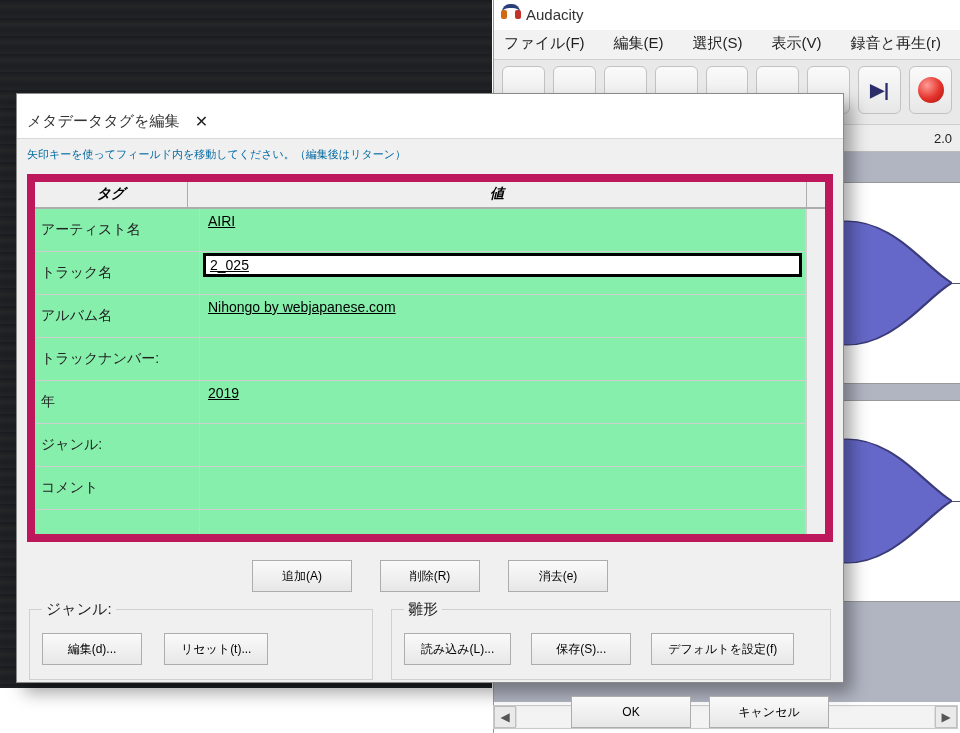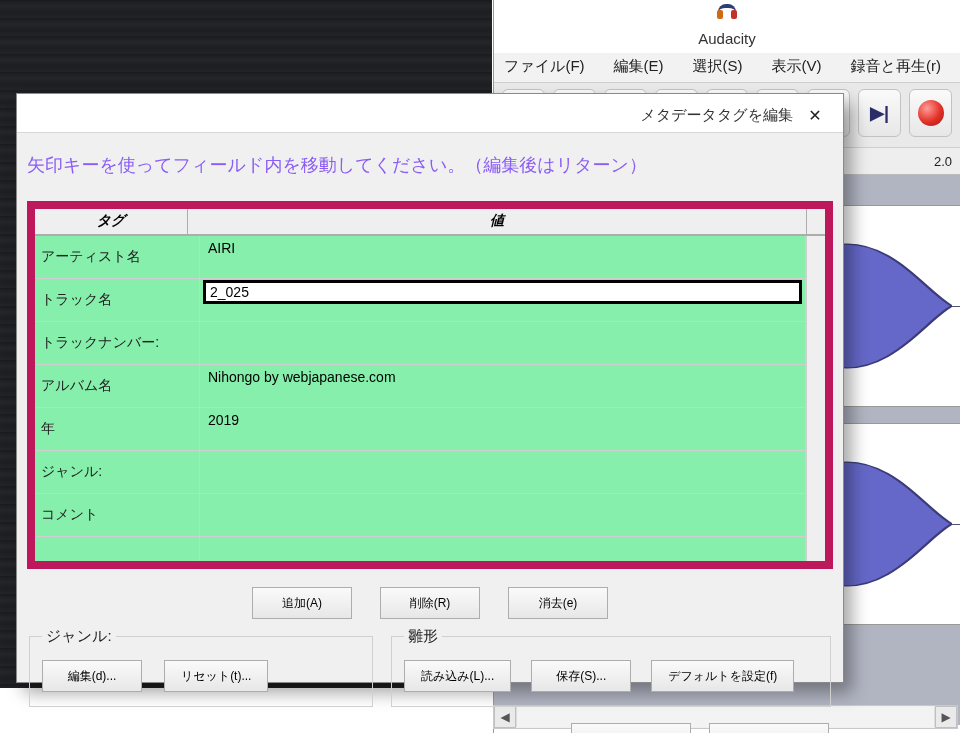--- a/index.html
+++ b/index.html
@@ -26,21 +26,20 @@
     background: #ffffff;
     border-left: 1px solid #9a9a9a;
   }
   .audacity-titlebar {
     display: flex;
     align-items: center;
     gap: 6px;
     padding: 4px 8px 6px 8px;
     color: #333;
     font-size: 15px;
-    flex-direction: column;
   }
   .audacity-titlebar .hp-icon {
     width: 18px; height: 16px;
     border-radius: 8px 8px 4px 4px;
     border-top: 4px solid #2a3e7a;
     position: relative;
   }
   .audacity-titlebar .hp-icon::before,
   .audacity-titlebar .hp-icon::after {
     content: "";
@@ -145,36 +144,36 @@
     left: 16px; top: 93px;
     width: 826px; height: 588px;
     background: #f0f0f0;
     border: 1px solid #8a8a8a;
     box-shadow: 8px 10px 16px rgba(0,0,0,0.35);
   }
   .dialog-titlebar {
     background: #ffffff;
     border-bottom: 1px solid #d8d8d8;
     height: 34px;
-    display: flex; align-items: center; justify-content: flex-end;
-    padding: 4px 6px 0 10px;
+    display: flex; align-items: center; justify-content: flex-start;
+    padding: 10px 6px 0 10px;
     font-size: 15px;
     color: #333;
   }
   .dialog-close {
     width: 44px; height: 30px;
     display: flex; align-items: center; justify-content: center;
     font-size: 16px; color: #222;
     cursor: pointer;
   }
 
   .dialog-instructions {
-    padding: 20px 10px;
-    font-size: 18px;
-    color: #8b5cf6;
+    padding: 8px 10px;
+    font-size: 11px;
+    color: #0369a1;
   }
 
   .metadata-table {
     margin: 4px 10px 0 10px;
     border: 8px solid #be185d;
     background: #86efac;
   }
   .mt-head {
     display: flex;
     background: #efefef;
@@ -199,20 +198,21 @@
   .mt-row .tcell {
     width: 152px;
     border-right: 1px solid #cfcfcf;
     padding: 12px 6px;
     color: #222;
   }
   .mt-row .vcell {
     flex: 1;
     padding: 4px 8px;
     border-right: 1px solid #cfcfcf;
+    text-decoration: underline;
   }
   .mt-row.selected .vcell {
     padding: 2px 6px;
   }
   .mt-row.selected .vcell .cellwrap {
     border: 3px solid #000;
     padding: 1px 4px;
     margin: -1px -3px;
     background: #fff;
   }
@@ -338,26 +338,26 @@
             <div class="tcell">アーティスト名</div>
             <div class="vcell">AIRI</div>
           </div>
           <div class="mt-row selected">
             <div class="tcell">トラック名</div>
             <div class="vcell">
               <div class="cellwrap">2_025</div>
             </div>
           </div>
           <div class="mt-row">
+            <div class="tcell">アルバム名</div>
+            <div class="vcell">Nihongo by webjapanese.com</div>
+          </div>
+          <div class="mt-row">
             <div class="tcell">トラックナンバー:</div>
             <div class="vcell"></div>
-          </div>
-          <div class="mt-row">
-            <div class="tcell">アルバム名</div>
-            <div class="vcell">Nihongo by webjapanese.com</div>
           </div>
           <div class="mt-row">
             <div class="tcell">年</div>
             <div class="vcell">2019</div>
           </div>
           <div class="mt-row">
             <div class="tcell">ジャンル:</div>
             <div class="vcell"></div>
           </div>
           <div class="mt-row">

